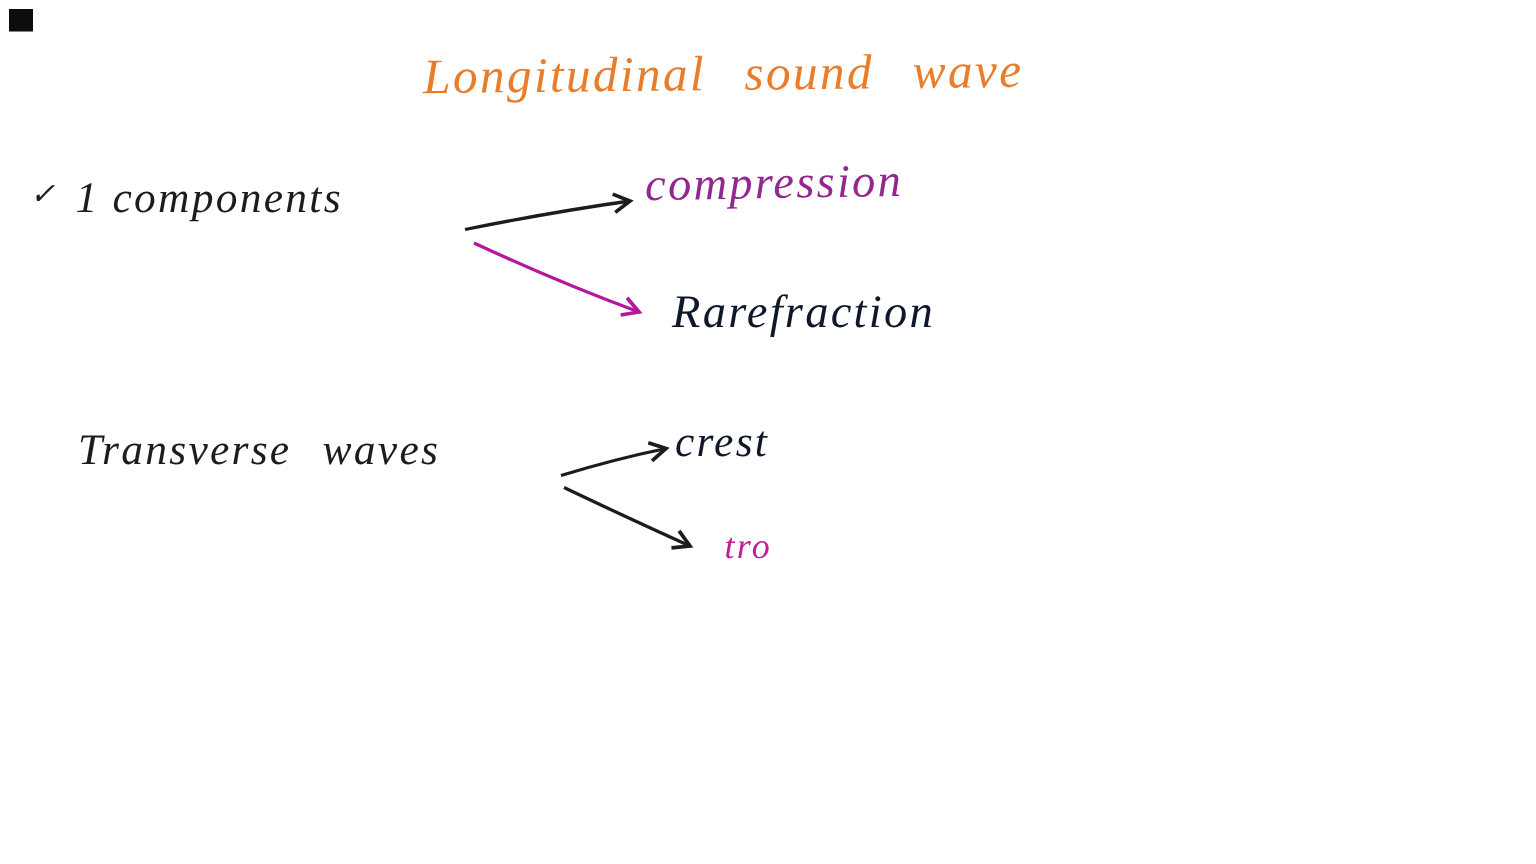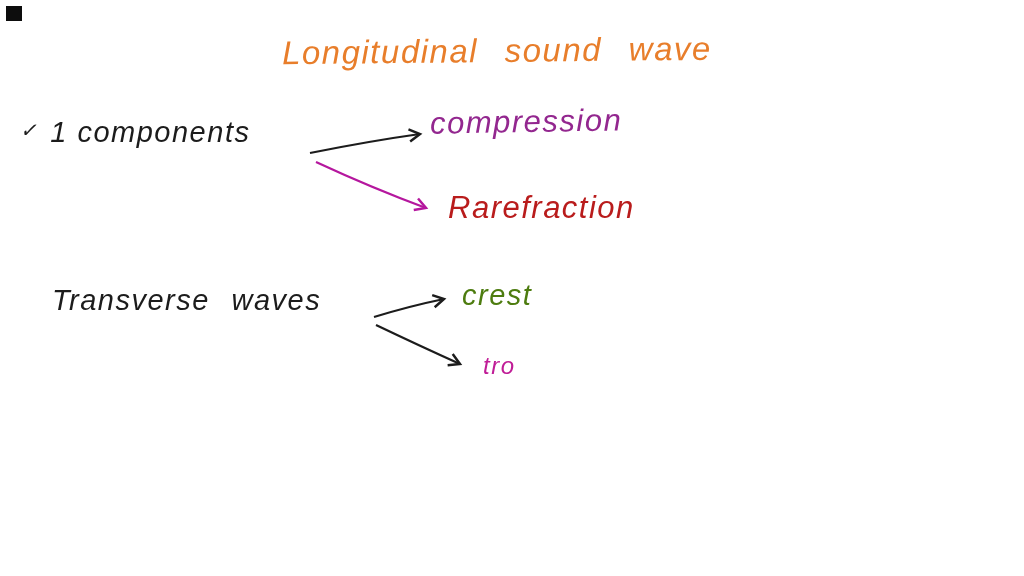--- a/index.html
+++ b/index.html
@@ -6,21 +6,21 @@
     margin: 0;
     padding: 0;
     background: #ffffff;
   }
   #canvas {
     position: relative;
     width: 836px;
     height: 576px;
     background: #ffffff;
     overflow: hidden;
-    font-family: Liberation Sans, sans-serif;
+    font-family: Liberation Serif, serif;
   }
   .hand {
     font-style: italic;
     letter-spacing: 1.5px;
     white-space: nowrap;
     position: absolute;
   }
   .title {
     left: 282px;
     top: 32px;
@@ -45,34 +45,34 @@
     left: 430px;
     top: 104px;
     font-size: 31px;
     color: #93278f;
     transform: rotate(-1deg);
   }
   .rarefraction {
     left: 448px;
     top: 190px;
     font-size: 31px;
-    color: #b91c1c;
+    color: #0f172a;
   }
   .transverse {
     left: 52px;
     top: 284px;
     font-size: 29px;
     color: #1c1c1c;
     word-spacing: 12px;
   }
   .crest {
-    left: 462px;
+    left: 450px;
     top: 279px;
     font-size: 29px;
-    color: #4d7c0f;
+    color: #0f172a;
   }
   .tro {
     left: 483px;
     top: 352px;
     font-size: 24px;
     color: #c01d97;
   }
   .sq {
     position: absolute;
     background: #0d0d0d;

